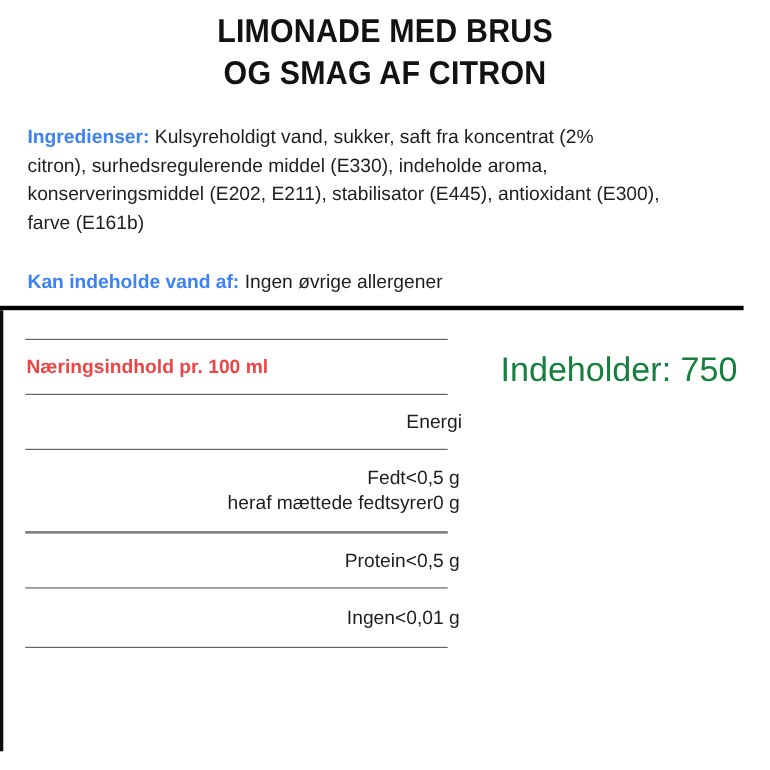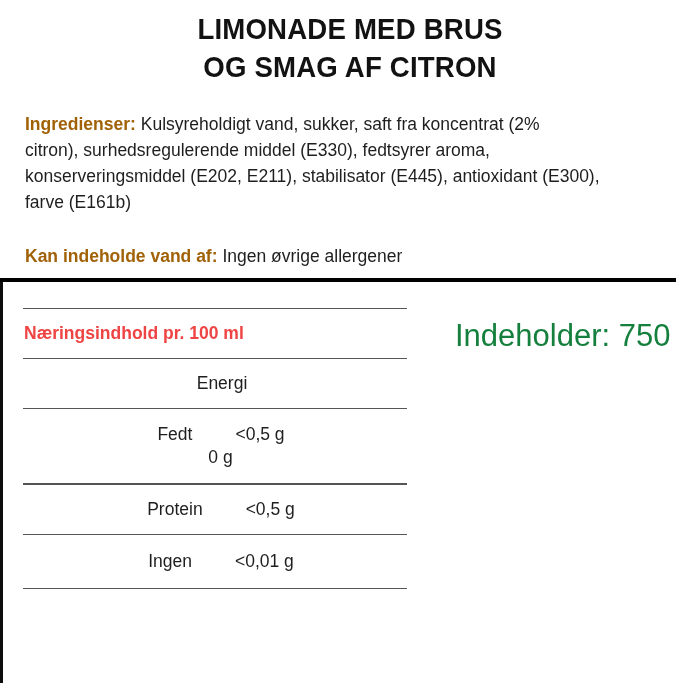--- a/index.html
+++ b/index.html
@@ -23,42 +23,42 @@
   }
   .ingredients {
     position:absolute; top:111px; left:25px; width:660px;
     font-size:17.5px; line-height:26px;
   }
   .ing-line { display:block; }
   .allergens {
     position:absolute; top:243px; left:25px; width:660px;
     font-size:17.5px; line-height:26px;
   }
-  b { font-weight:700; color:#a16207; }
+  b { font-weight:700; color:#3b82f6; }
   .thick-divider {
     position:absolute; top:278px; left:0;
     width:700px; height:4px; background:#000000;
   }
   .left-bar {
     position:absolute; top:282px; left:0;
     width:3px; height:401px; background:#0d0d0d;
   }
   .nutrition {
     position:absolute; top:308px; left:23px; width:397px;
     font-size:17.5px; line-height:23px;
   }
   .rule {
     height:1px; background:#555555;
     margin-right:13px;
   }
   .band { padding:13px 0; }
   .band.double { padding:14px 0; }
   .band.last { padding:15px 0; }
   .nutri-header { font-weight:700; color:#ef4444; padding-left:1px; }
-  .row { display:flex; justify-content:center;gap:43px; }
+  .row { display:flex; justify-content:flex-end; }
   .row .lbl { padding-left:1px; }
   .row .lbl.sub { padding-left:13px; }
   .row .val { text-align:right; padding-right:2px; white-space:nowrap; }
   .contains {
     position:absolute; top:319px; left:455px;
     font-size:31px; line-height:34px; color:#15803d;
     white-space:nowrap;
   }
 </style>
 </head>
@@ -66,21 +66,21 @@
 
 <div class="page">
 
   <div class="title">
     <div>LIMONADE MED BRUS</div>
     <div>OG SMAG AF CITRON</div>
   </div>
 
   <div class="ingredients">
     <span class="ing-line"><b>Ingredienser:</b> <span>Kulsyreholdigt vand, sukker, saft fra koncentrat (2%</span></span>
-    <span class="ing-line">citron), surhedsregulerende middel (E330), fedtsyrer aroma,</span>
+    <span class="ing-line">citron), surhedsregulerende middel (E330), indeholde aroma,</span>
     <span class="ing-line">konserveringsmiddel (E202, E211), stabilisator (E445), antioxidant (E300),</span>
     <span class="ing-line">farve (E161b)</span>
   </div>
 
   <div class="allergens">
     <b>Kan indeholde vand af:</b> <span>Ingen øvrige allergener</span>
   </div>
 
   <div class="thick-divider"></div>
   <div class="left-bar"></div>
@@ -99,20 +99,21 @@
       </div>
     </div>
     <div class="rule"></div>
 
     <div class="band double">
       <div class="row">
         <span class="lbl">Fedt</span>
         <span class="val">&lt;0,5 g</span>
       </div>
       <div class="row">
+        <span class="lbl sub">heraf mættede fedtsyrer</span>
         <span class="val">0 g</span>
       </div>
     </div>
     <div class="rule"></div>
 
     <div class="rule"></div>
 
     <div class="band">
       <div class="row">
         <span class="lbl">Protein</span>

